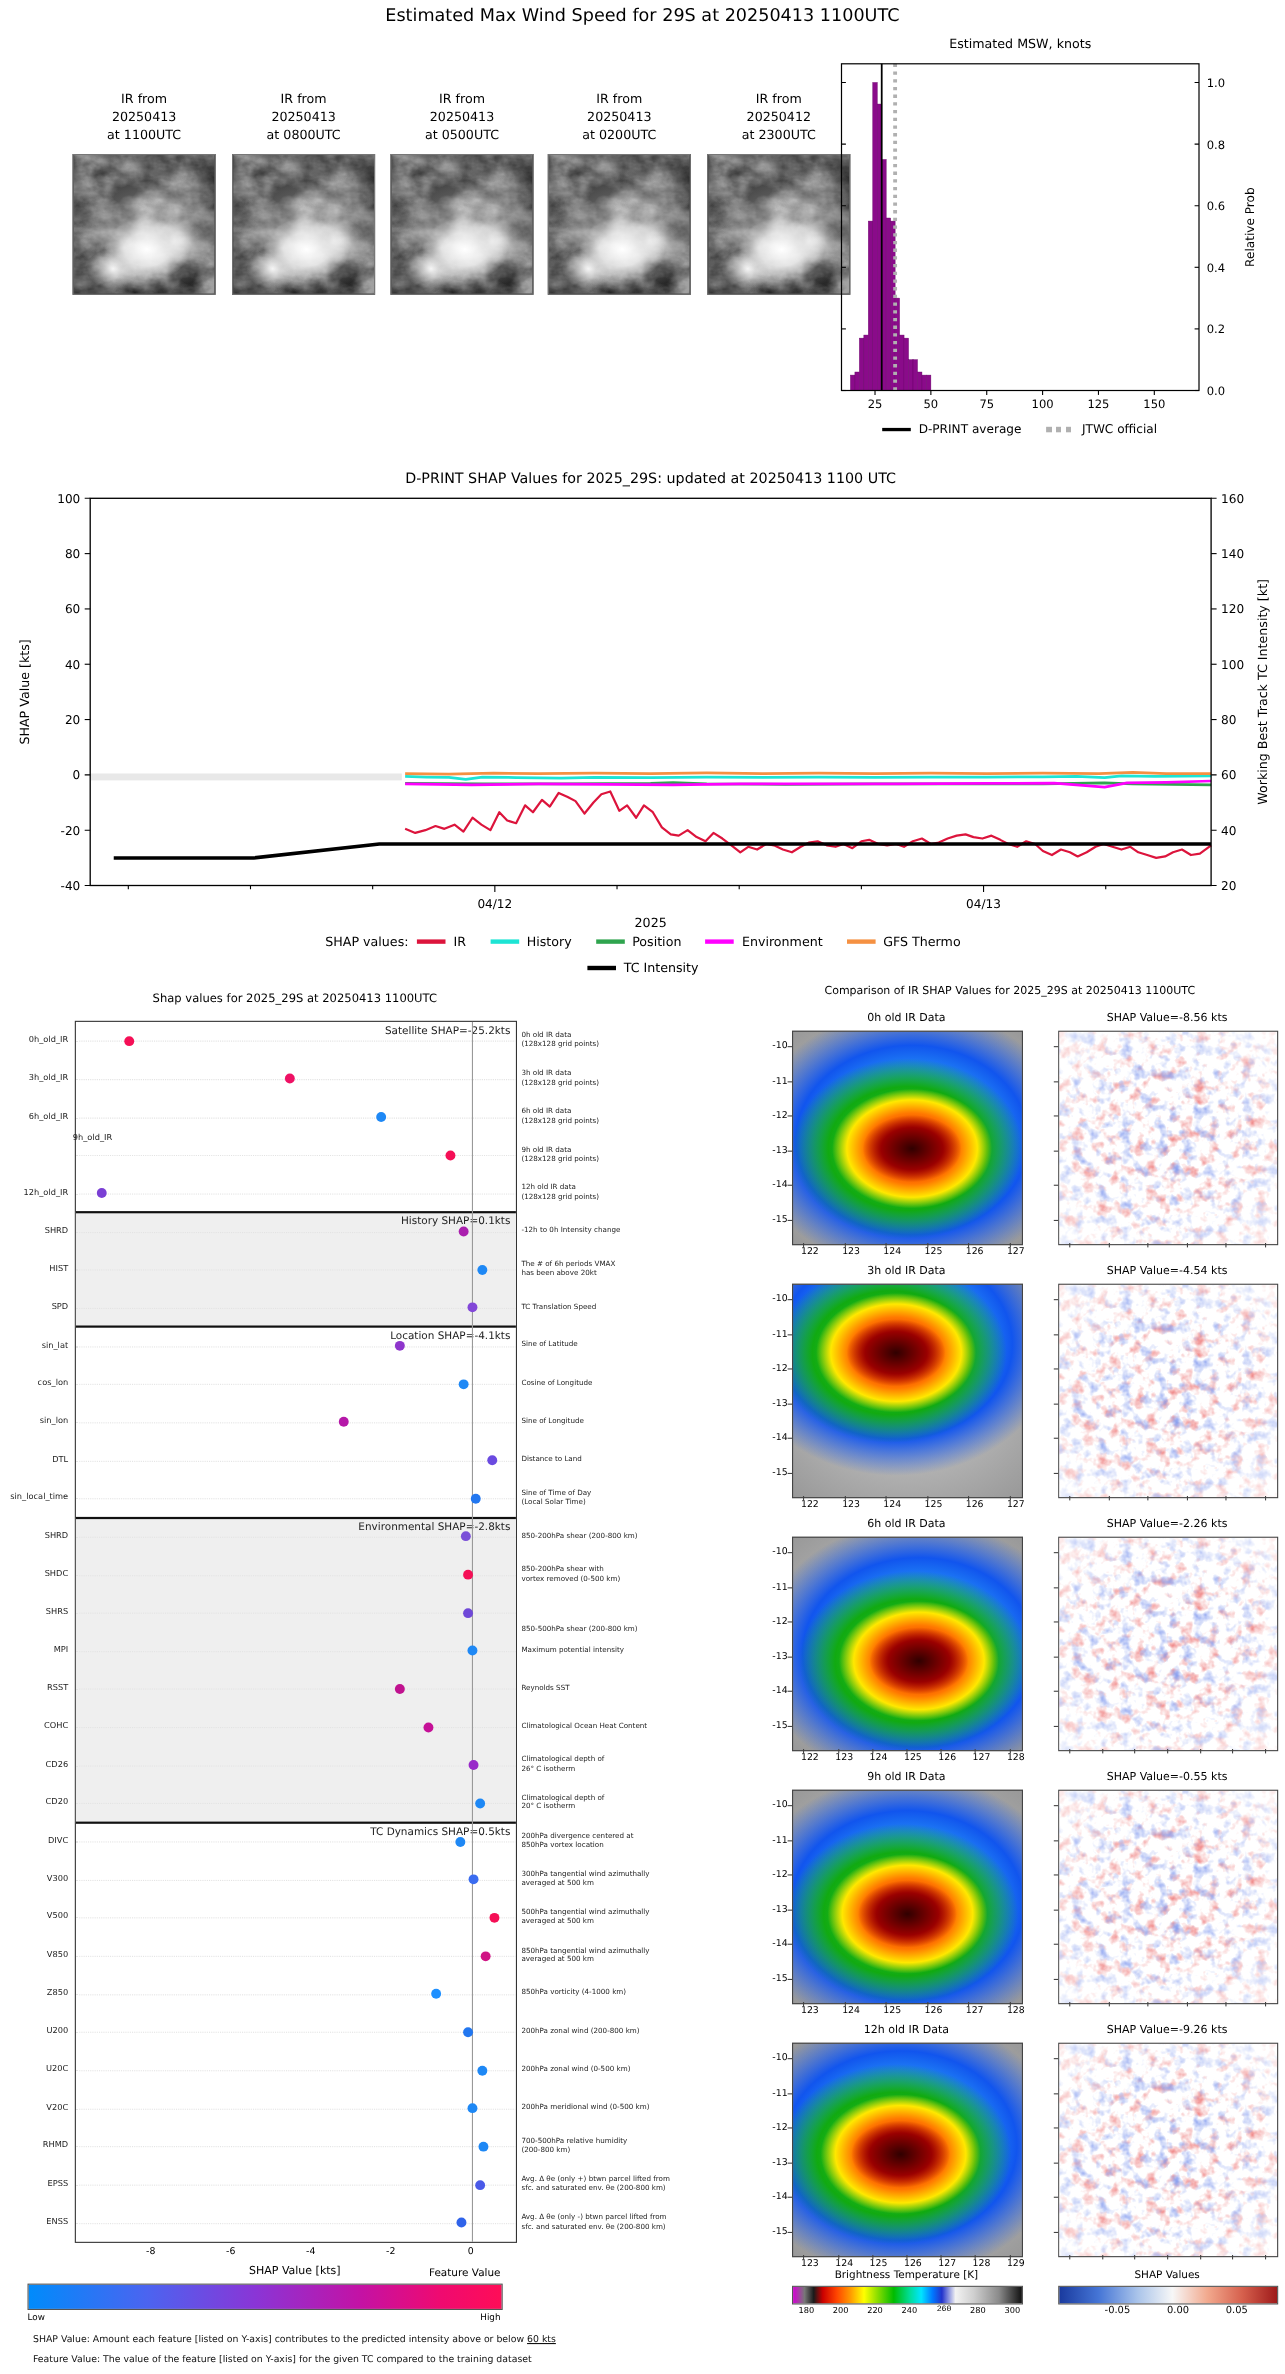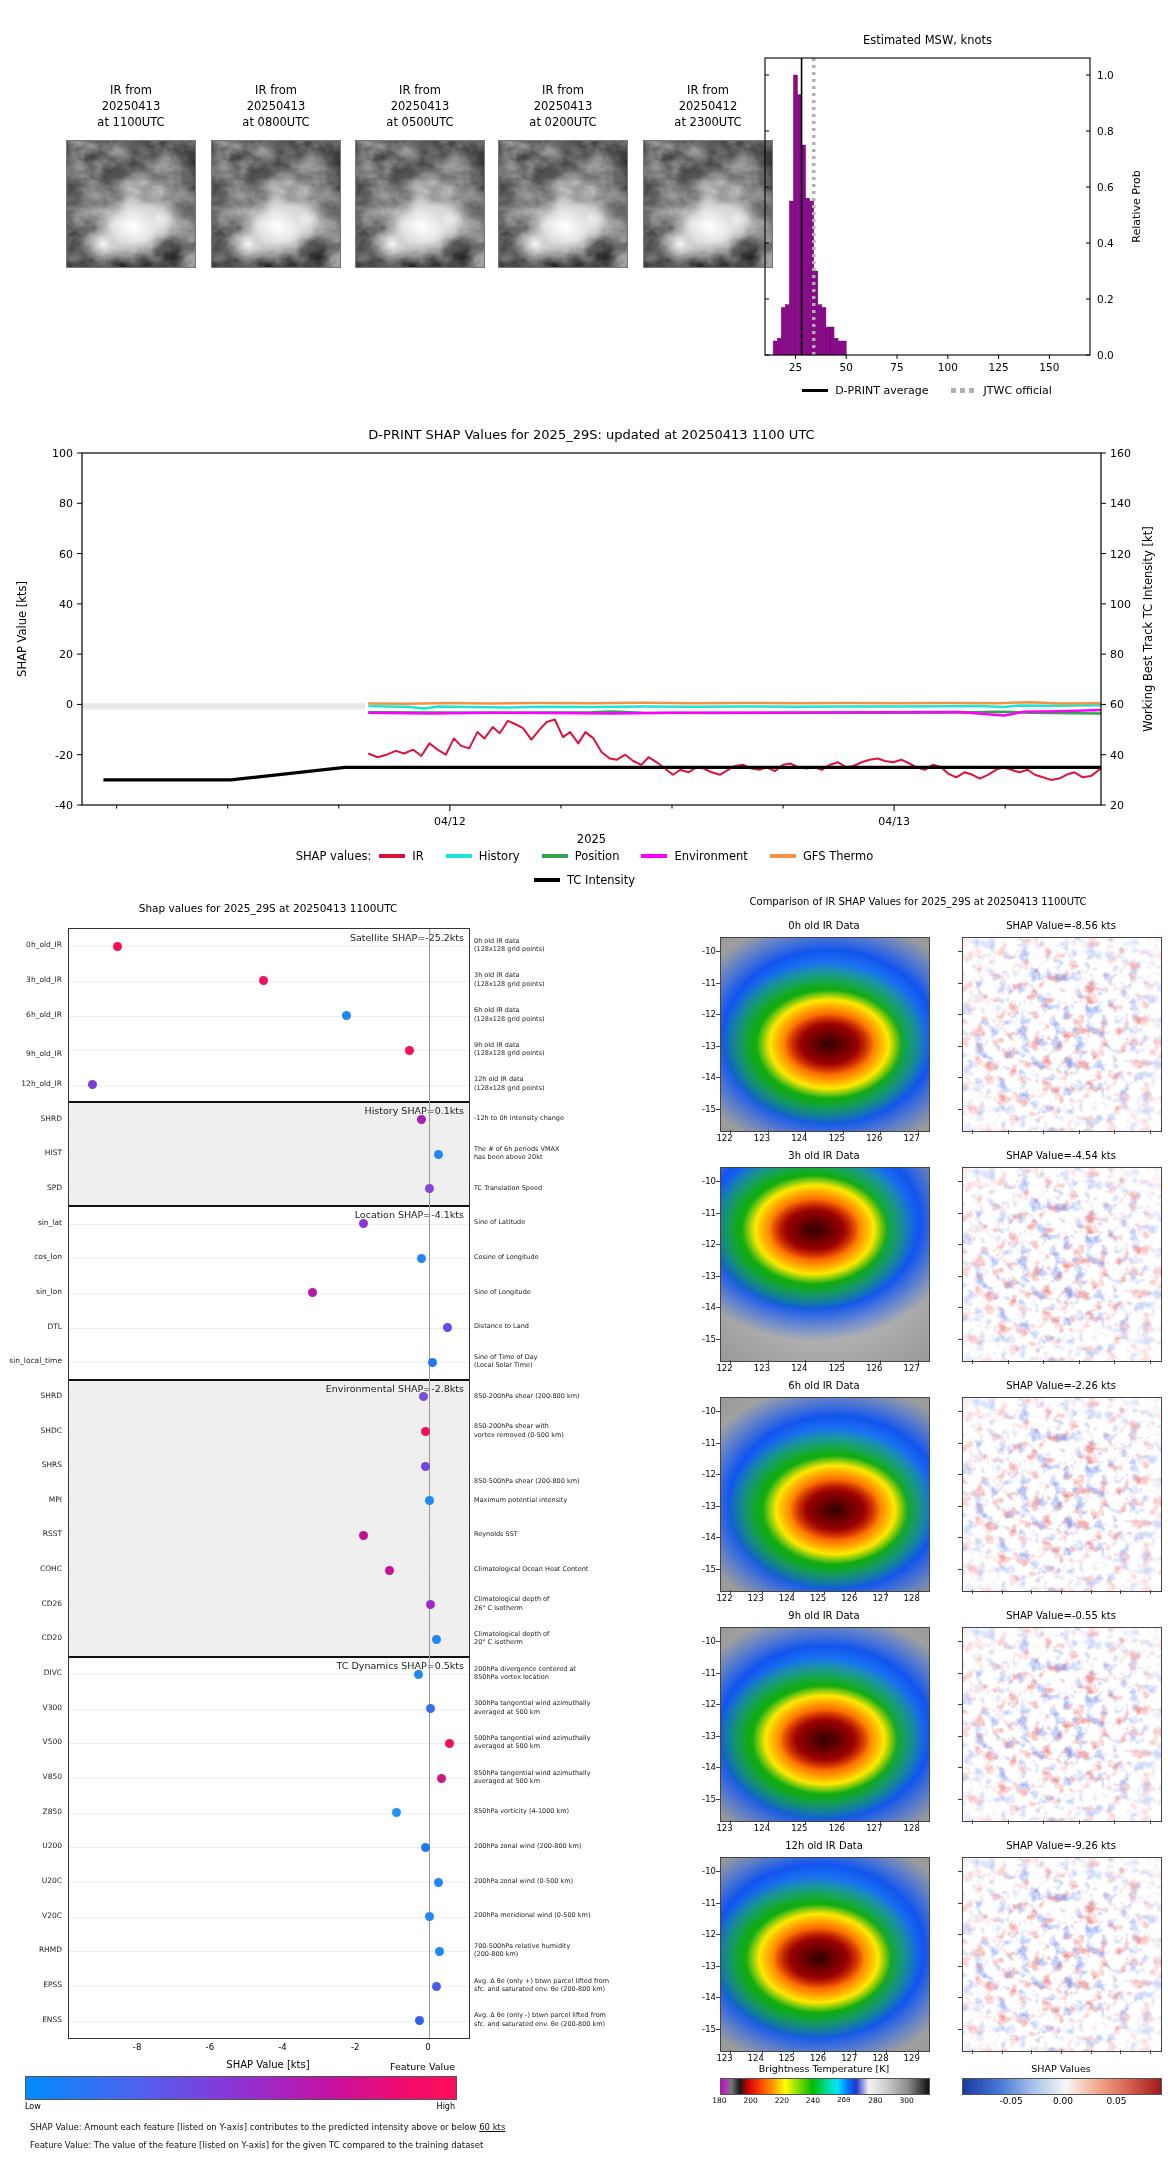--- a/index.html
+++ b/index.html
@@ -39,21 +39,21 @@
   .panel{position:absolute;border:1px solid #444;overflow:hidden;}
   .ir-img{background:
       radial-gradient(ellipse 30% 22% at var(--cx) var(--cy), #300000 0%, #990000 45%, rgba(139,0,0,0) 72%),
       radial-gradient(ellipse 46% 37% at var(--cx) var(--cy), #e01000 12%, #ff7700 45%, #ffe800 62%, rgba(255,238,0,0) 76%),
       radial-gradient(ellipse 63% 53% at calc(var(--cx) - 2%) var(--cy), #33cc33 22%, #11aa11 55%, rgba(17,170,17,0) 80%),
       radial-gradient(ellipse 82% 72% at var(--cx) calc(var(--cy) - 4%), #33bbff 30%, #1155ee 62%, rgba(17,85,238,0) 86%),
       radial-gradient(ellipse 120% 110% at 50% 50%, #cfcfcf 0%, #9a9a9a 60%, #8a8a8a 100%);
       background-color:#9a9a9a;}
   .shap-img{background:#fffdfd;}
   .ytick{position:absolute;width:26px;text-align:right;font-size:8.5px;}
-  .xtick{position:absolute;width:28px;text-align:left;font-size:8.5px;}
+  .xtick{position:absolute;width:28px;text-align:right;font-size:8.5px;}
   .tickdash-b{position:absolute;width:1px;height:4px;background:#444;}
   .tickdash-l{position:absolute;width:4px;height:1px;background:#444;}
   .cbar-title{position:absolute;text-align:center;font-size:9.5px;white-space:nowrap;}
   .cbar{position:absolute;border:1px solid #555;}
   #bt-cbar{background:linear-gradient(90deg,#d400d4 0%,#777 5%,#1a1a1a 9%,#cc0000 13%,#ff4400 19%,#ff9900 25%,#ffff00 31%,#88dd00 37%,#00bb00 44%,#00dd99 51%,#00e5ff 56%,#0077ff 61%,#2233cc 65%,#f2f2f2 71%,#cfcfcf 79%,#8a8a8a 90%,#111 100%);}
   #shap-cbar{background:linear-gradient(90deg,#1a3a9e 0%,#4575d6 18%,#aac4ea 36%,#f7f7f7 52%,#f2a98e 68%,#d6604d 84%,#9e1a1a 100%);}
   #fv-cbar{background:linear-gradient(90deg,#008bfb 0%,#4b64f0 25%,#8a35d6 48%,#c312a5 70%,#ef0a70 87%,#ff0d57 100%);}
   .small{font-size:8px;}
   .cap{position:absolute;left:30px;font-size:8.5px;color:#111;white-space:nowrap;}
   svg text{font-family:"DejaVu Sans","Liberation Sans",sans-serif;}
@@ -78,20 +78,21 @@
         <feColorMatrix type="matrix" values="0 0 0 0 0.95  0 0 0 0 0.95  0 0 0 0 0.95  0.9 0.9 0.9 0 -0.9"></feColorMatrix>
       </filter>
       <radialGradient id="fadeG" cx="50%" cy="50%" r="72%">
         <stop offset="0%" stop-color="#ffffff" stop-opacity="0"></stop>
         <stop offset="55%" stop-color="#ffffff" stop-opacity="0.18"></stop>
         <stop offset="100%" stop-color="#ffffff" stop-opacity="0.75"></stop>
       </radialGradient>
     </defs>
   </svg>
 
+  <div id="top-title" class="abs">Estimated Max Wind Speed for 29S at 20250413 1100UTC</div>
 
   <div id="thumbs">
       <div class="thumb" style="left: 66px; top: 82px;">
         <div class="thumb-label">
           <div>IR from</div>
           <div>20250413</div>
           <div>at 1100UTC</div>
         </div>
         <div class="thumb-img">
           <svg class="noise-cover">
@@ -390,21 +391,21 @@
       <div class="dp-rowlabel" style="top: 74.9844px;">3h_old_IR</div>
       <div class="dp-desc" style="top: 71.4844px;">
         <div>3h old IR data</div>
         <div>(128x128 grid points)</div>
       </div>
       <div class="dp-rowlabel" style="top: 109.641px;">6h_old_IR</div>
       <div class="dp-desc" style="top: 106.141px;">
         <div>6h old IR data</div>
         <div>(128x128 grid points)</div>
       </div>
-      <div class="dp-rowlabel" style="top: 149px;">9h_old_IR</div>
+      <div class="dp-rowlabel" style="top: 129px; padding-left: 40px;">9h_old_IR</div>
       <div class="dp-desc" style="top: 140.797px;">
         <div>9h old IR data</div>
         <div>(128x128 grid points)</div>
       </div>
       <div class="dp-rowlabel" style="top: 178.953px;">12h_old_IR</div>
       <div class="dp-desc" style="top: 175.453px;">
         <div>12h old IR data</div>
         <div>(128x128 grid points)</div>
       </div>
       <div class="dp-rowlabel" style="top: 213.609px;">SHRD</div>

